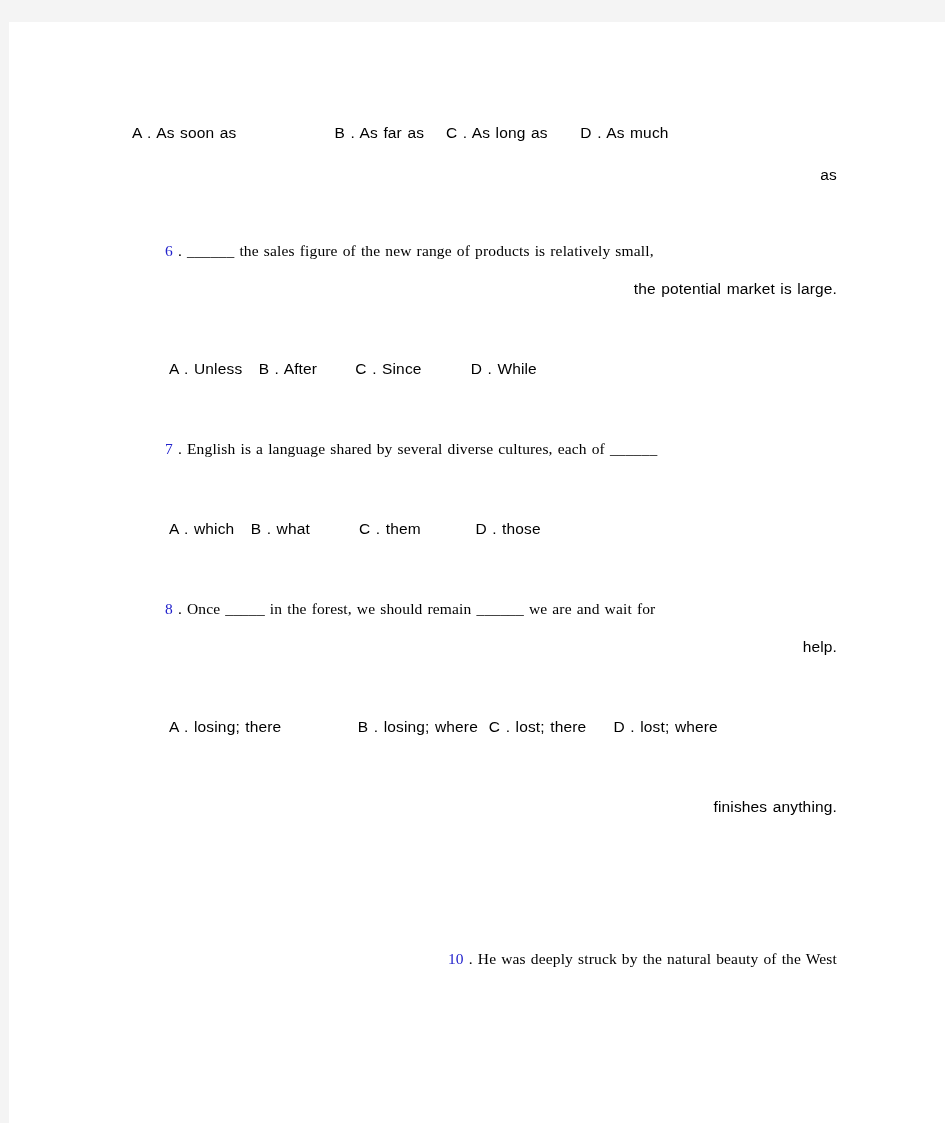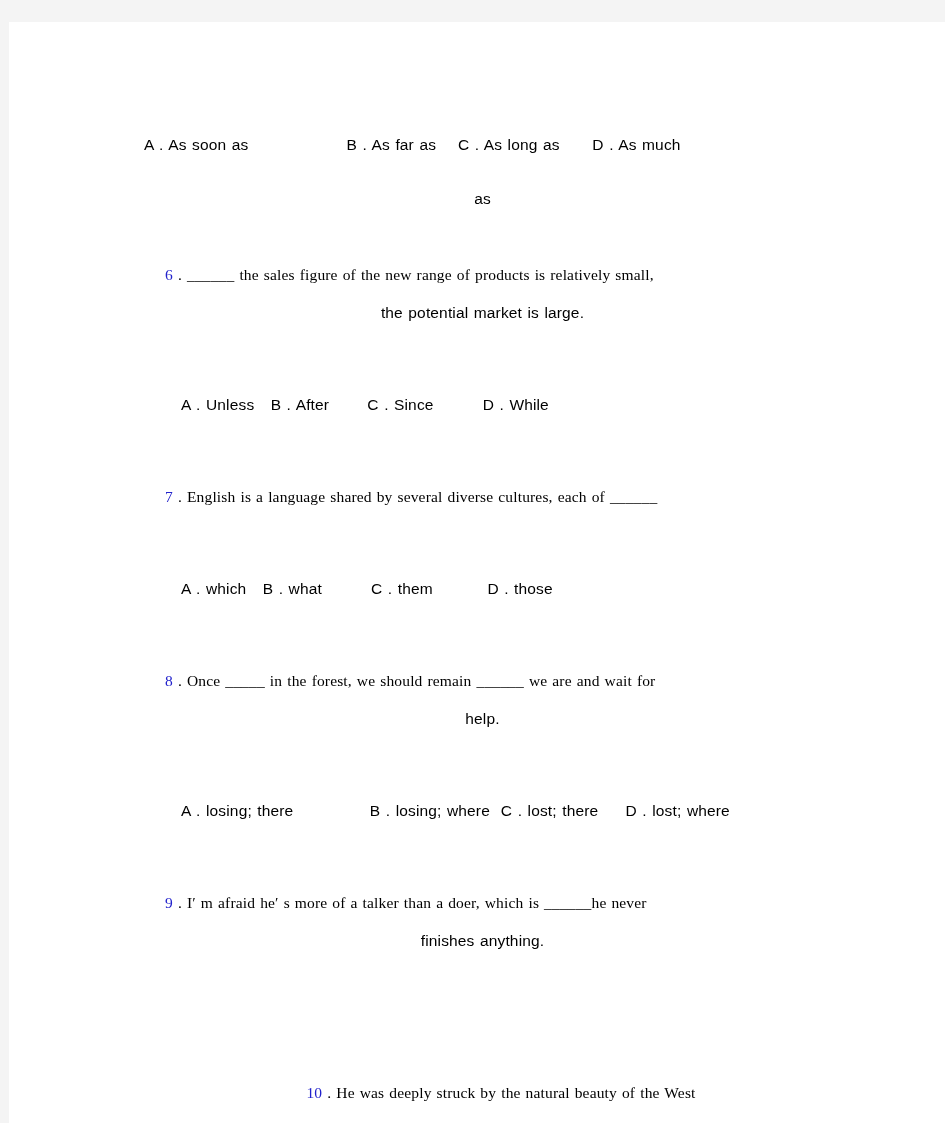--- a/index.html
+++ b/index.html
@@ -39,26 +39,26 @@
   }
   .para.indent {
     text-indent: 37px;
     font-family: Liberation Serif, serif;
   }
   .qnum {
     color: #2222cc;
   }
   .spacer-sm { height: 38px; }
   .opts {
-    margin: 16px;
+    margin: 4px;
     white-space: pre;
     word-spacing: 1px;
   }
   .opt-indent { display: inline-block; width: 37px; }
-  .lastline { text-align: center; }
+  .lastline { text-align: right; }
 </style>
 </head>
 <body>
 
 <div id="page">
   <div class="doc-body">
 
     <p class="opts">A . As soon as                  B . As far as    C . As long as      D . As much</p>
     <p class="para lastline">as</p>
 
@@ -83,21 +83,20 @@
 
     <p class="para indent"><span class="qnum">8</span><span> . </span><span>Once _____ in the forest, we should remain ______ we are and wait for</span></p>
     <p class="para lastline">help.</p>
 
     <div class="spacer-sm"></div>
 
     <p class="opts"><span class="opt-indent"></span><span>A . losing; there              B . losing; where  C . lost; there     D . lost; where</span></p>
 
     <div class="spacer-sm"></div>
 
-    <p class="para indent"><span class="qnum">9</span><span> . </span><span>I′ m afraid he′ s more of a talker than a doer, which is ______he never</span></p>
     <p class="para lastline">finishes anything.</p>
 
     <div class="spacer-sm"></div>
 
 
     <div class="spacer-sm"></div>
 
 
     <div class="spacer-sm"></div>
 

